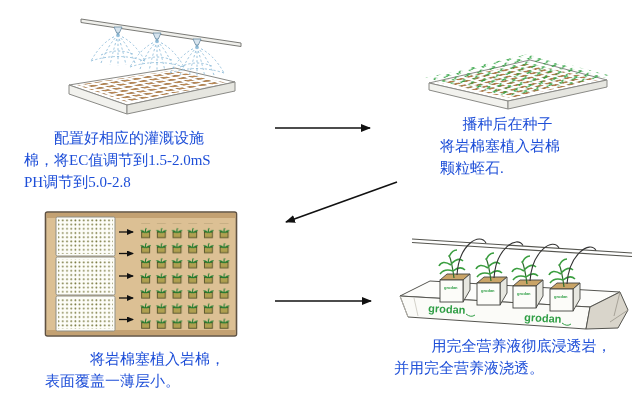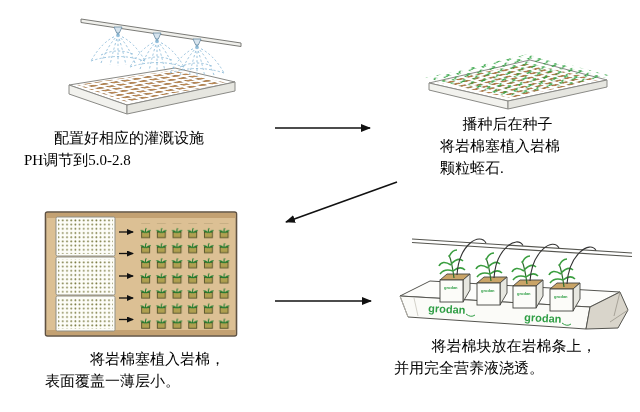--- a/index.html
+++ b/index.html
@@ -1,19 +1,19 @@
 <!DOCTYPE html>
 <html><head>
 <meta charset="utf-8">
 <style>
   html,body{margin:0;padding:0;background:#fff;}
   .stage{position:relative;width:640px;height:412px;background:#ffffff;overflow:hidden;
          font-family:"Liberation Serif", serif;}
   .illu{position:absolute;}
-  .caption{position:absolute;color:#000000;font-size:15px;line-height:22px;
+  .caption{position:absolute;color:#1d4ed8;font-size:15px;line-height:22px;
            font-family:"Liberation Serif", serif;}
   .cap-line{white-space:nowrap;}
   .ind-15{text-indent:1.5em;}
   .ind-2{text-indent:2em;}
   .ind-25{text-indent:2.5em;}
   .ind-3{text-indent:3em;}
   #flow{position:absolute;left:0;top:0;pointer-events:none;}
 </style>
 </head>
 <body>
@@ -197,32 +197,33 @@
         <path d="M0,0 L10,4 L0,8 Z" fill="#111111"></path>
       </marker>
     </defs>
     <line x1="275" y1="128" x2="370" y2="128" stroke="#111111" stroke-width="1.6" marker-end="url(#mArrB)"></line>
     <line x1="397" y1="182" x2="286" y2="222" stroke="#111111" stroke-width="1.6" marker-end="url(#mArrB)"></line>
     <line x1="275" y1="301" x2="371" y2="301" stroke="#111111" stroke-width="1.6" marker-end="url(#mArrB)"></line>
   </svg>
 
   <div class="caption" style="left:24px;top:127px;width:220px">
     <div class="cap-line ind-2">配置好相应的灌溉设施</div>
+    <div class="cap-line">棉，将EC值调节到1.5-2.0mS</div>
     <div class="cap-line">PH调节到5.0-2.8</div>
   </div>
 
   <div class="caption" style="left:440px;top:113px;width:160px">
     <div class="cap-line ind-15">播种后在种子</div>
     <div class="cap-line">将岩棉塞植入岩棉</div>
     <div class="cap-line">颗粒蛭石.</div>
   </div>
 
   <div class="caption" style="left:45px;top:348px;width:210px">
     <div class="cap-line ind-3">将岩棉塞植入岩棉，</div>
     <div class="cap-line">表面覆盖一薄层小。</div>
   </div>
 
   <div class="caption" style="left:394px;top:335px;width:240px">
-    <div class="cap-line ind-25">将岩棉块放在岩棉条上，</div>
+    <div class="cap-line ind-25">用完全营养液彻底浸透岩，</div>
     <div class="cap-line">并用完全营养液浇透。</div>
   </div>
 
 </div>
 
 </body></html>

